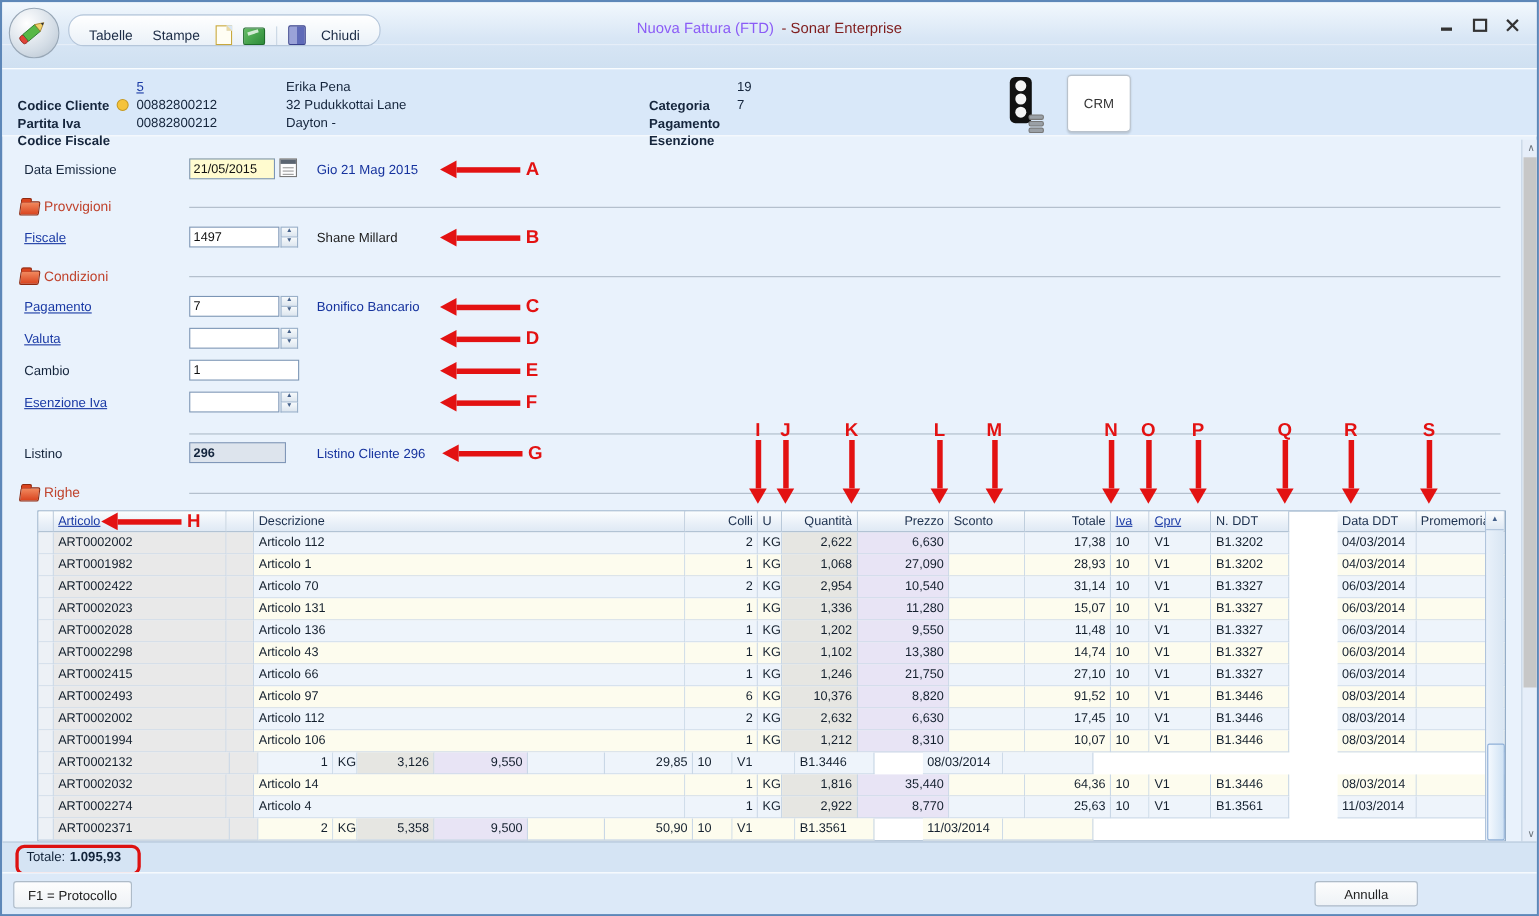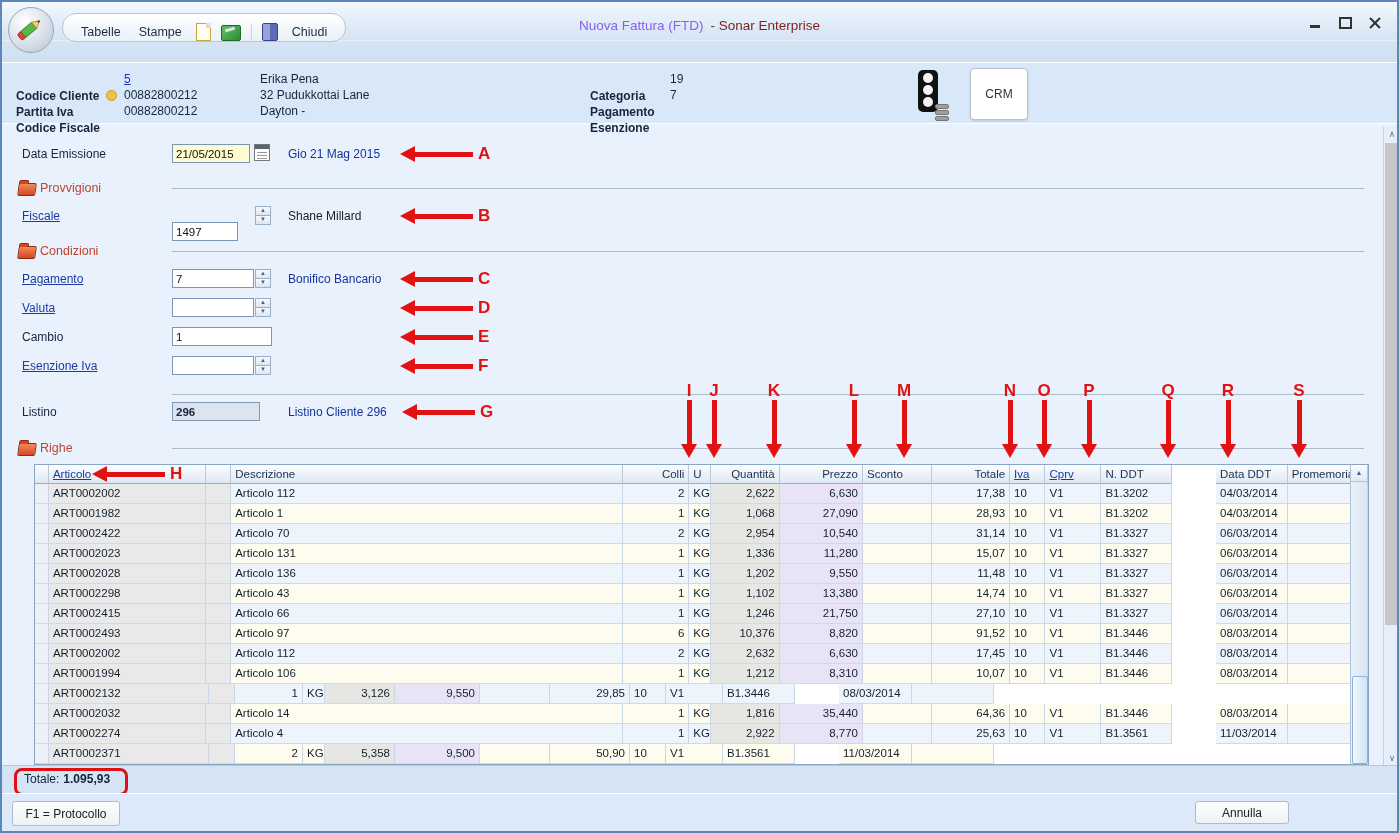--- a/index.html
+++ b/index.html
@@ -214,21 +214,21 @@
   <span class="lbl" style="left:20px;top:145px;">Data Emissione</span>
   <input class="field-input yellow" style="left: 170px; top: 142px; width: 78px;" readonly="" value="21/05/2015">
   <span class="cal-icon" style="left:252px;top:142px;"></span>
   <span class="disp" style="left:286px;top:145px;">Gio 21 Mag 2015</span>
 
   <span class="folder" style="left:16px;top:181px;"></span>
   <span class="section-label" style="left:38px;top:179px;">Provvigioni</span>
   <div class="divider" style="top:186px;"></div>
 
   <span class="lbl link" style="left:20px;top:207px;">Fiscale</span>
-  <input class="field-input" style="left: 170px; top: 220px; width: 66px;" readonly="" value="1497">
+  <input class="field-input" style="left: 170px; top: 204px; width: 82px;" readonly="" value="1497">
   <span class="spinner" style="left:253px;top:204px;">
     <span class="spinbtn">▲</span>
     <span class="spinbtn">▼</span>
   </span>
   <span class="disp dark" style="left:286px;top:207px;">Shane Millard</span>
 
   <span class="folder" style="left:16px;top:244px;"></span>
   <span class="section-label" style="left:38px;top:242px;">Condizioni</span>
   <div class="divider" style="top:249px;"></div>
 

